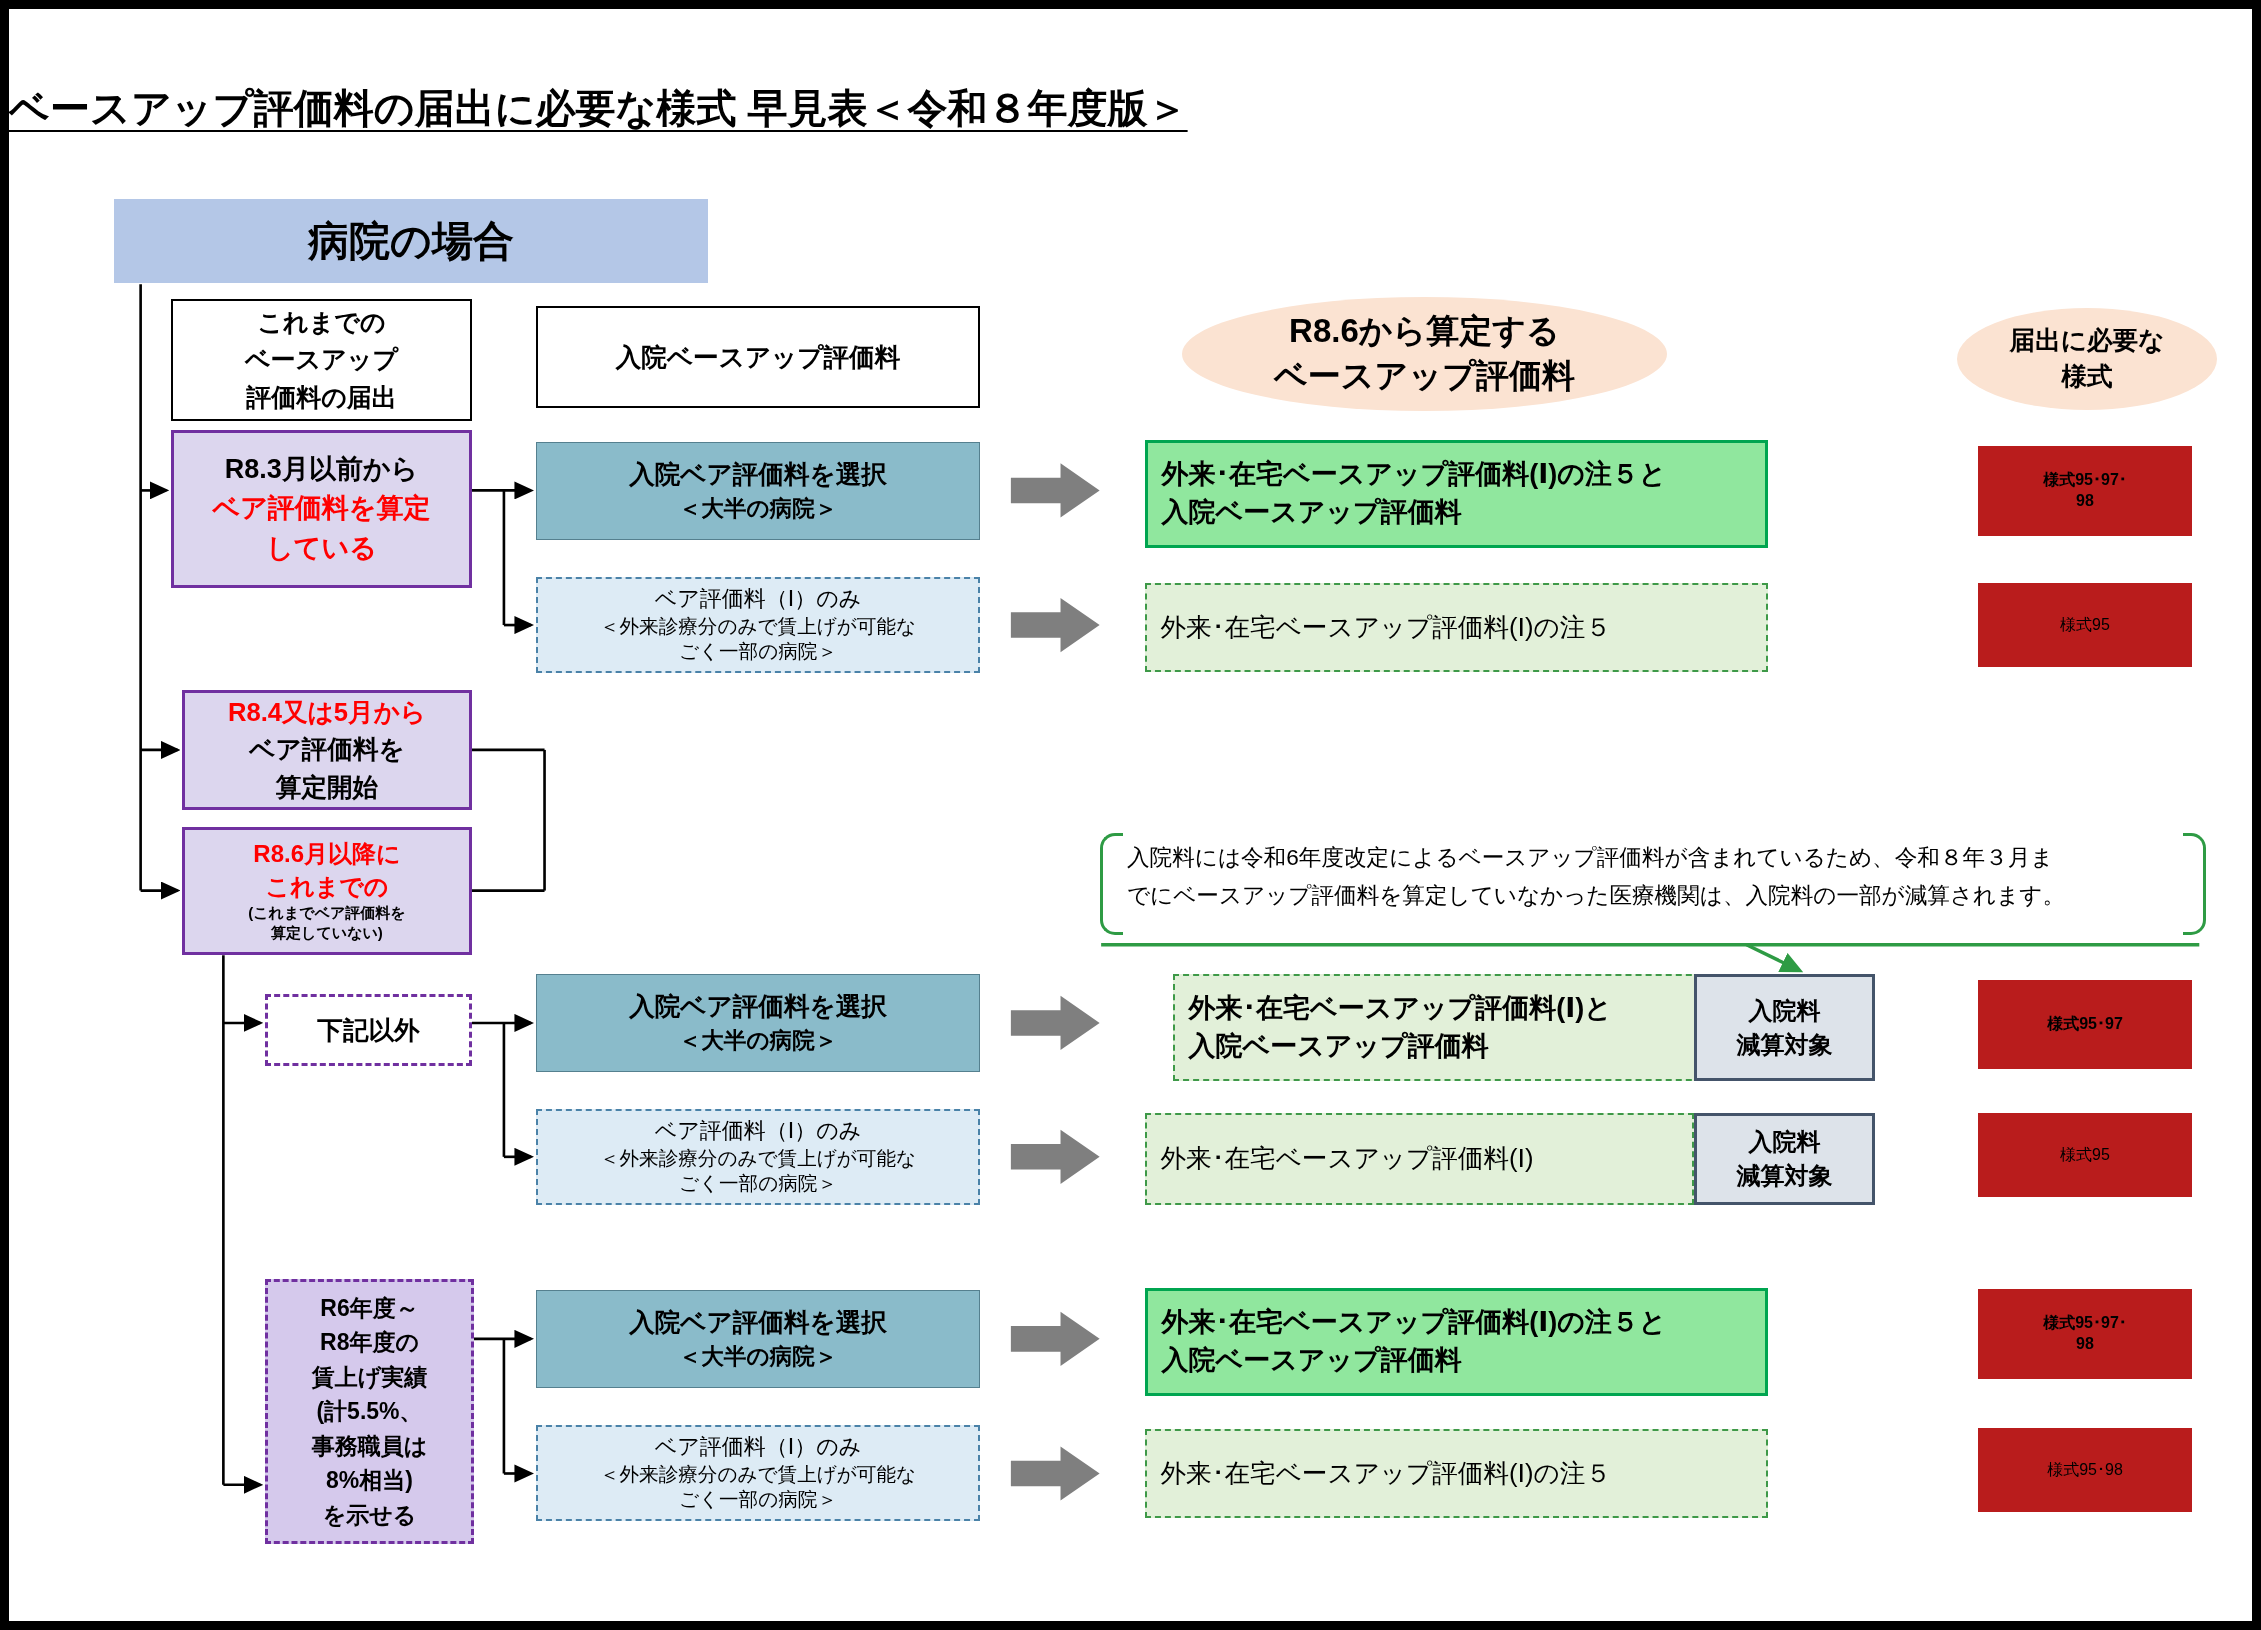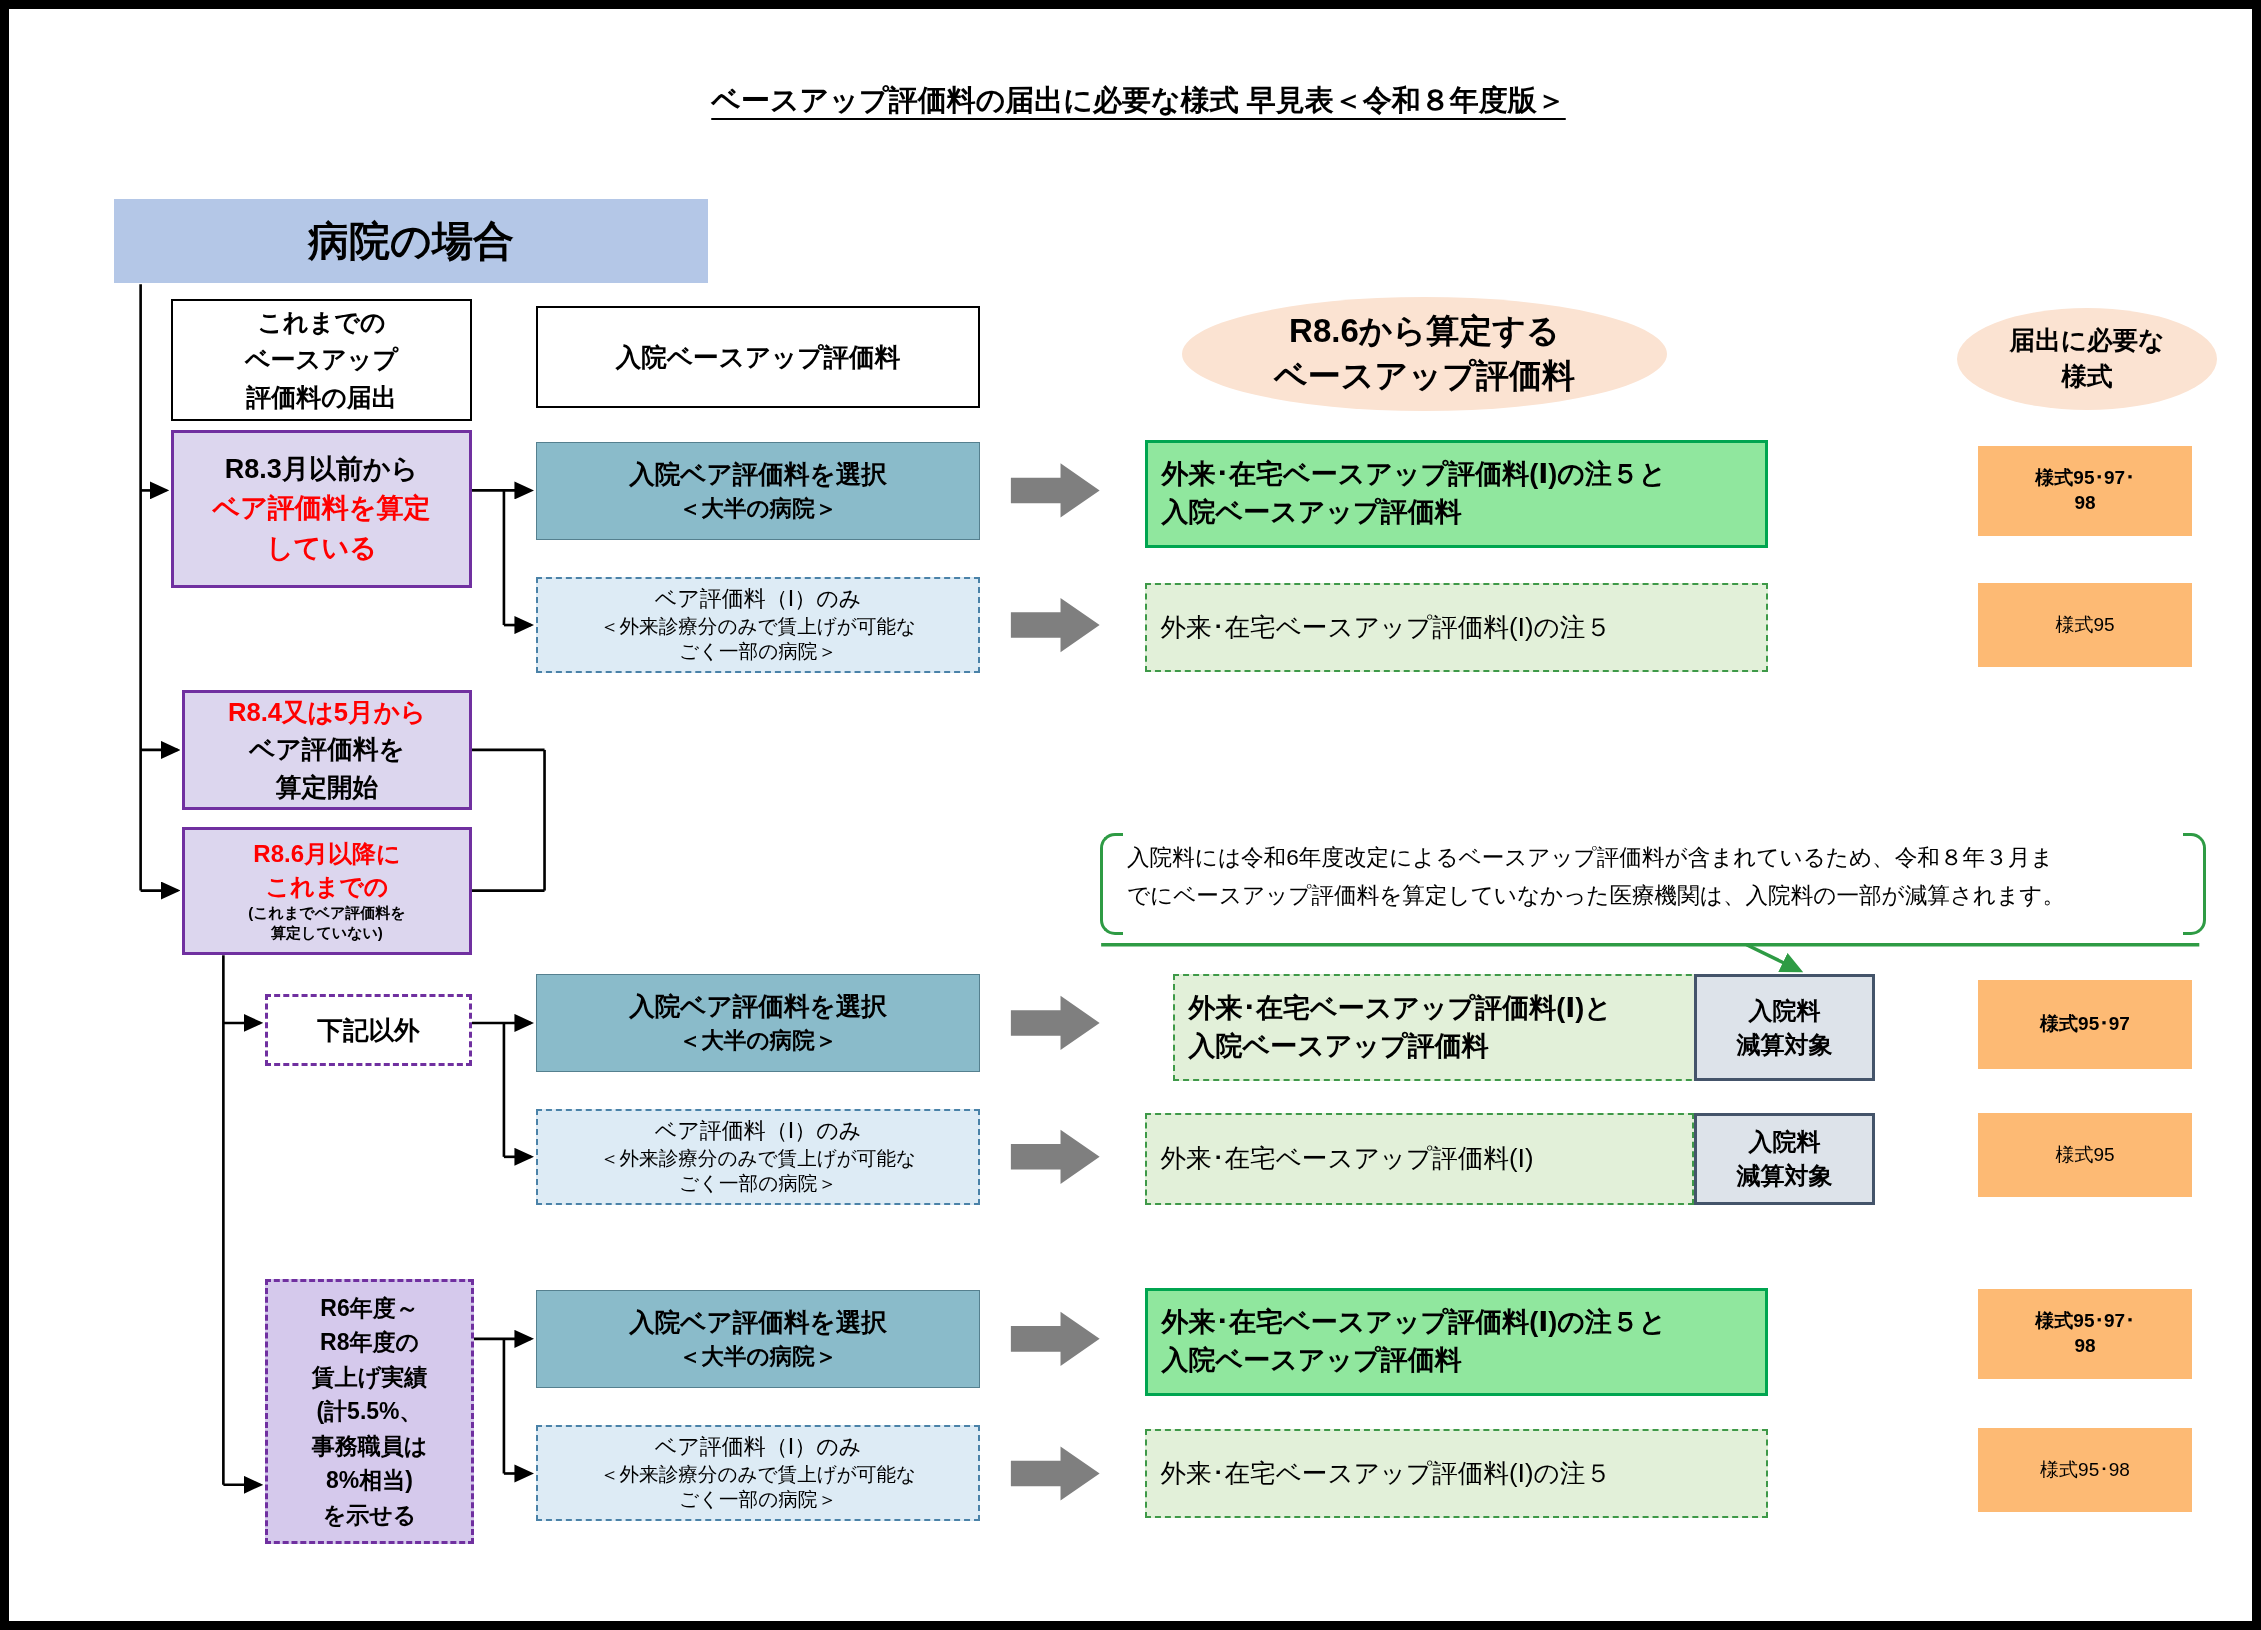--- a/index.html
+++ b/index.html
@@ -5,38 +5,38 @@
   html,body{margin:0;padding:0;background:#ffffff;}
   body{font-family:"Liberation Sans","DejaVu Sans",sans-serif;color:#000;}
   #stage{position:relative;width:2261px;height:1630px;background:#fff;border:9.8px solid #000;box-sizing:border-box;overflow:hidden;}
   .abs{position:absolute;box-sizing:border-box;}
   [data-bind]{white-space:pre-line;}
   svg.connectors{position:absolute;left:0;top:0;pointer-events:none;}
   .k{stroke:#000;stroke-width:3.5;fill:none;}
   .g{stroke:#2e9b44;stroke-width:4.5;fill:none;}
   .cbox{display:flex;flex-direction:column;align-items:center;justify-content:center;text-align:center;}
   .rbox{display:flex;align-items:center;text-align:left;padding-left:13.5px;}
-  .title{left:0;right:0;top:72px;text-align:center;font-size:29px;font-weight:bold;text-decoration:underline;text-decoration-thickness:2.3px;text-underline-offset:7.5px;padding-left:16px;}
+  .title{left:0;right:0;top:72px;text-align:left;font-size:40px;font-weight:bold;text-decoration:underline;text-decoration-thickness:2.3px;text-underline-offset:7.5px;}
   .hospital{left:105px;top:190px;width:594px;height:84px;background:#b4c7e7;font-size:41px;font-weight:bold;}
   .colhead{background:#fff;border:2.3px solid #000;font-weight:bold;}
   .ellipse{background:#fbe3d2;border-radius:50%;font-weight:bold;}
   .cond{border:3px solid #7030a0;background:#dcd6ee;font-weight:bold;line-height:1.45;}
   .cond-dash{border:3px dashed #7030a0;font-weight:bold;line-height:1.5;}
   .rd{color:#ff0000;}
   .teal{background:#8abbca;border:1.5px solid #55808f;font-weight:bold;line-height:1.4;}
   .tt{font-size:25.6px;}
   .ts{font-size:22.6px;}
   .lblue{background:#ddebf5;border:2.3px dashed #4a82a8;line-height:1.3;}
   .ot{font-size:22px;}
   .os{font-size:19.6px;}
   .gbright{background:#90e79e;border:3px solid #00a550;font-weight:bold;font-size:27px;line-height:1.4;}
   .gpale{background:#e2f0d9;border:2.3px dashed #3e9948;font-size:25.6px;line-height:1.4;}
   .gpale.bold{font-weight:bold;font-size:27px;}
   .tag{background:#dde3ea;border:3px solid #44546a;font-weight:bold;font-size:24px;line-height:1.4;}
-  .form{background:#fdba74;font-size:19px;line-height:1.3;}
+  .form{background:#b91c1c;font-size:16px;line-height:1.3;}
   .form.bold{font-weight:bold;}
   .note{left:1091px;top:824px;width:1106px;height:102px;}
   .notetext{position:absolute;left:27px;right:27px;top:6px;font-size:22.6px;line-height:1.7;}
   .nb{position:absolute;top:0;bottom:0;width:19.6px;}
   .nbl{left:0;border:3px solid #2e9b44;border-right:none;border-radius:15px 0 0 15px;}
   .nbr{right:0;border:3px solid #2e9b44;border-left:none;border-radius:0 15px 15px 0;}
   .footer{left:1064px;top:1547px;font-size:25px;}
 </style>
 </head>
 <body>

